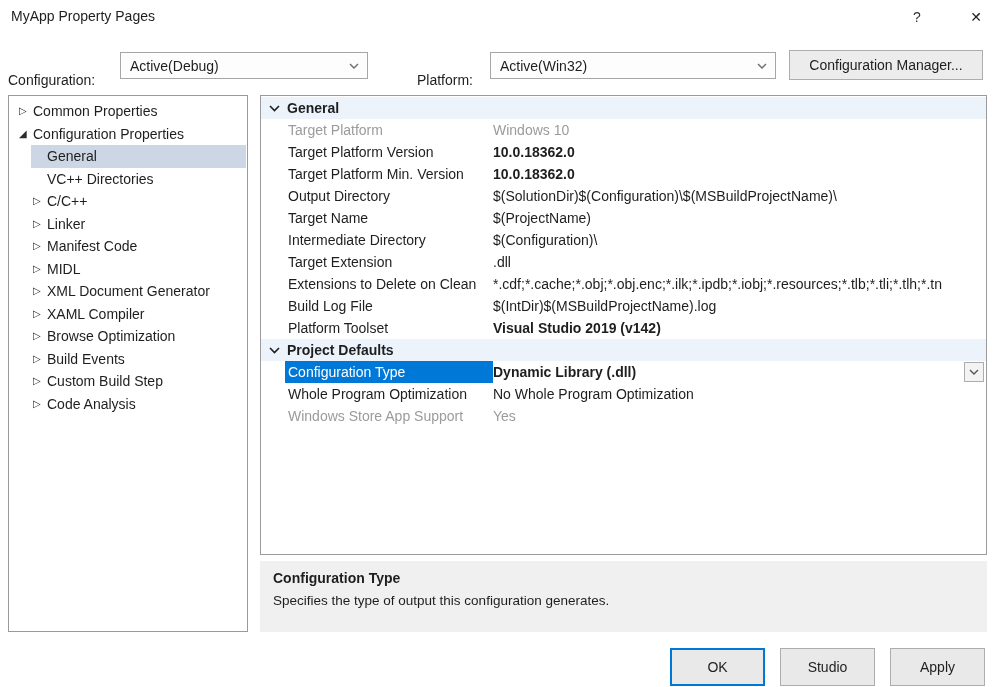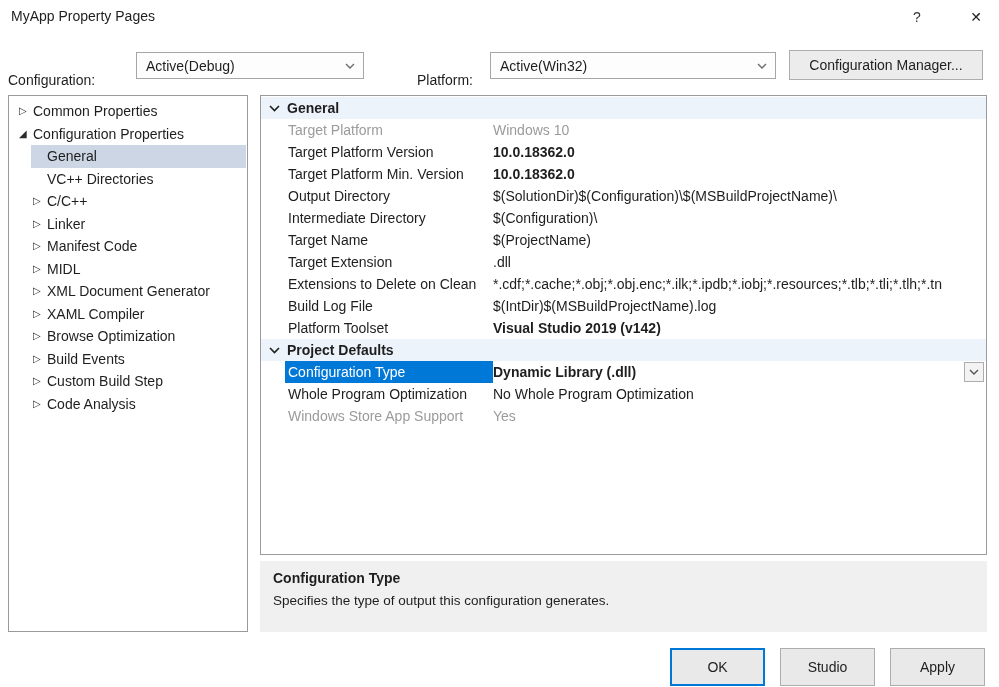--- a/index.html
+++ b/index.html
@@ -56,21 +56,21 @@
 
 <div class="window">
 
   <div class="titlebar">
     <div class="title">MyApp Property Pages</div>
     <div class="help-btn">?</div>
     <div class="close-btn">✕</div>
   </div>
 
   <div class="cfg-label" style="left:8px;">Configuration:</div>
-  <div class="combo" style="left:136px; top:52px; width:228px;">
+  <div class="combo" style="left:120px; top:52px; width:248px;">
     <span class="combo-value">Active(Debug)</span>
     <span class="arrow"><svg width="10" height="6">
           <polyline points="1,1 5,5 9,1" fill="none" stroke="#6d6d6d" stroke-width="1.4"></polyline>
         </svg></span>
   </div>
   <div class="cfg-label" style="left:417px;">Platform:</div>
   <div class="combo" style="left:490px; top:52px; width:286px;">
     <span class="combo-value">Active(Win32)</span>
     <span class="arrow"><svg width="10" height="6">
           <polyline points="1,1 5,5 9,1" fill="none" stroke="#6d6d6d" stroke-width="1.4"></polyline>
@@ -156,26 +156,26 @@
     </div>
     <div class="grow">
       <span class="plabel">Target Platform Min. Version</span>
       <span class="pvalue bold">10.0.18362.0</span>
     </div>
     <div class="grow">
       <span class="plabel">Output Directory</span>
       <span class="pvalue">$(SolutionDir)$(Configuration)\$(MSBuildProjectName)\</span>
     </div>
     <div class="grow">
+      <span class="plabel">Target Name</span>
+      <span class="pvalue">$(ProjectName)</span>
+    </div>
+    <div class="grow">
       <span class="plabel">Intermediate Directory</span>
       <span class="pvalue">$(Configuration)\</span>
-    </div>
-    <div class="grow">
-      <span class="plabel">Target Name</span>
-      <span class="pvalue">$(ProjectName)</span>
     </div>
     <div class="grow">
       <span class="plabel">Target Extension</span>
       <span class="pvalue">.dll</span>
     </div>
     <div class="grow">
       <span class="plabel">Extensions to Delete on Clean</span>
       <span class="pvalue">*.cdf;*.cache;*.obj;*.obj.enc;*.ilk;*.ipdb;*.iobj;*.resources;*.tlb;*.tli;*.tlh;*.tn</span>
     </div>
     <div class="grow">

